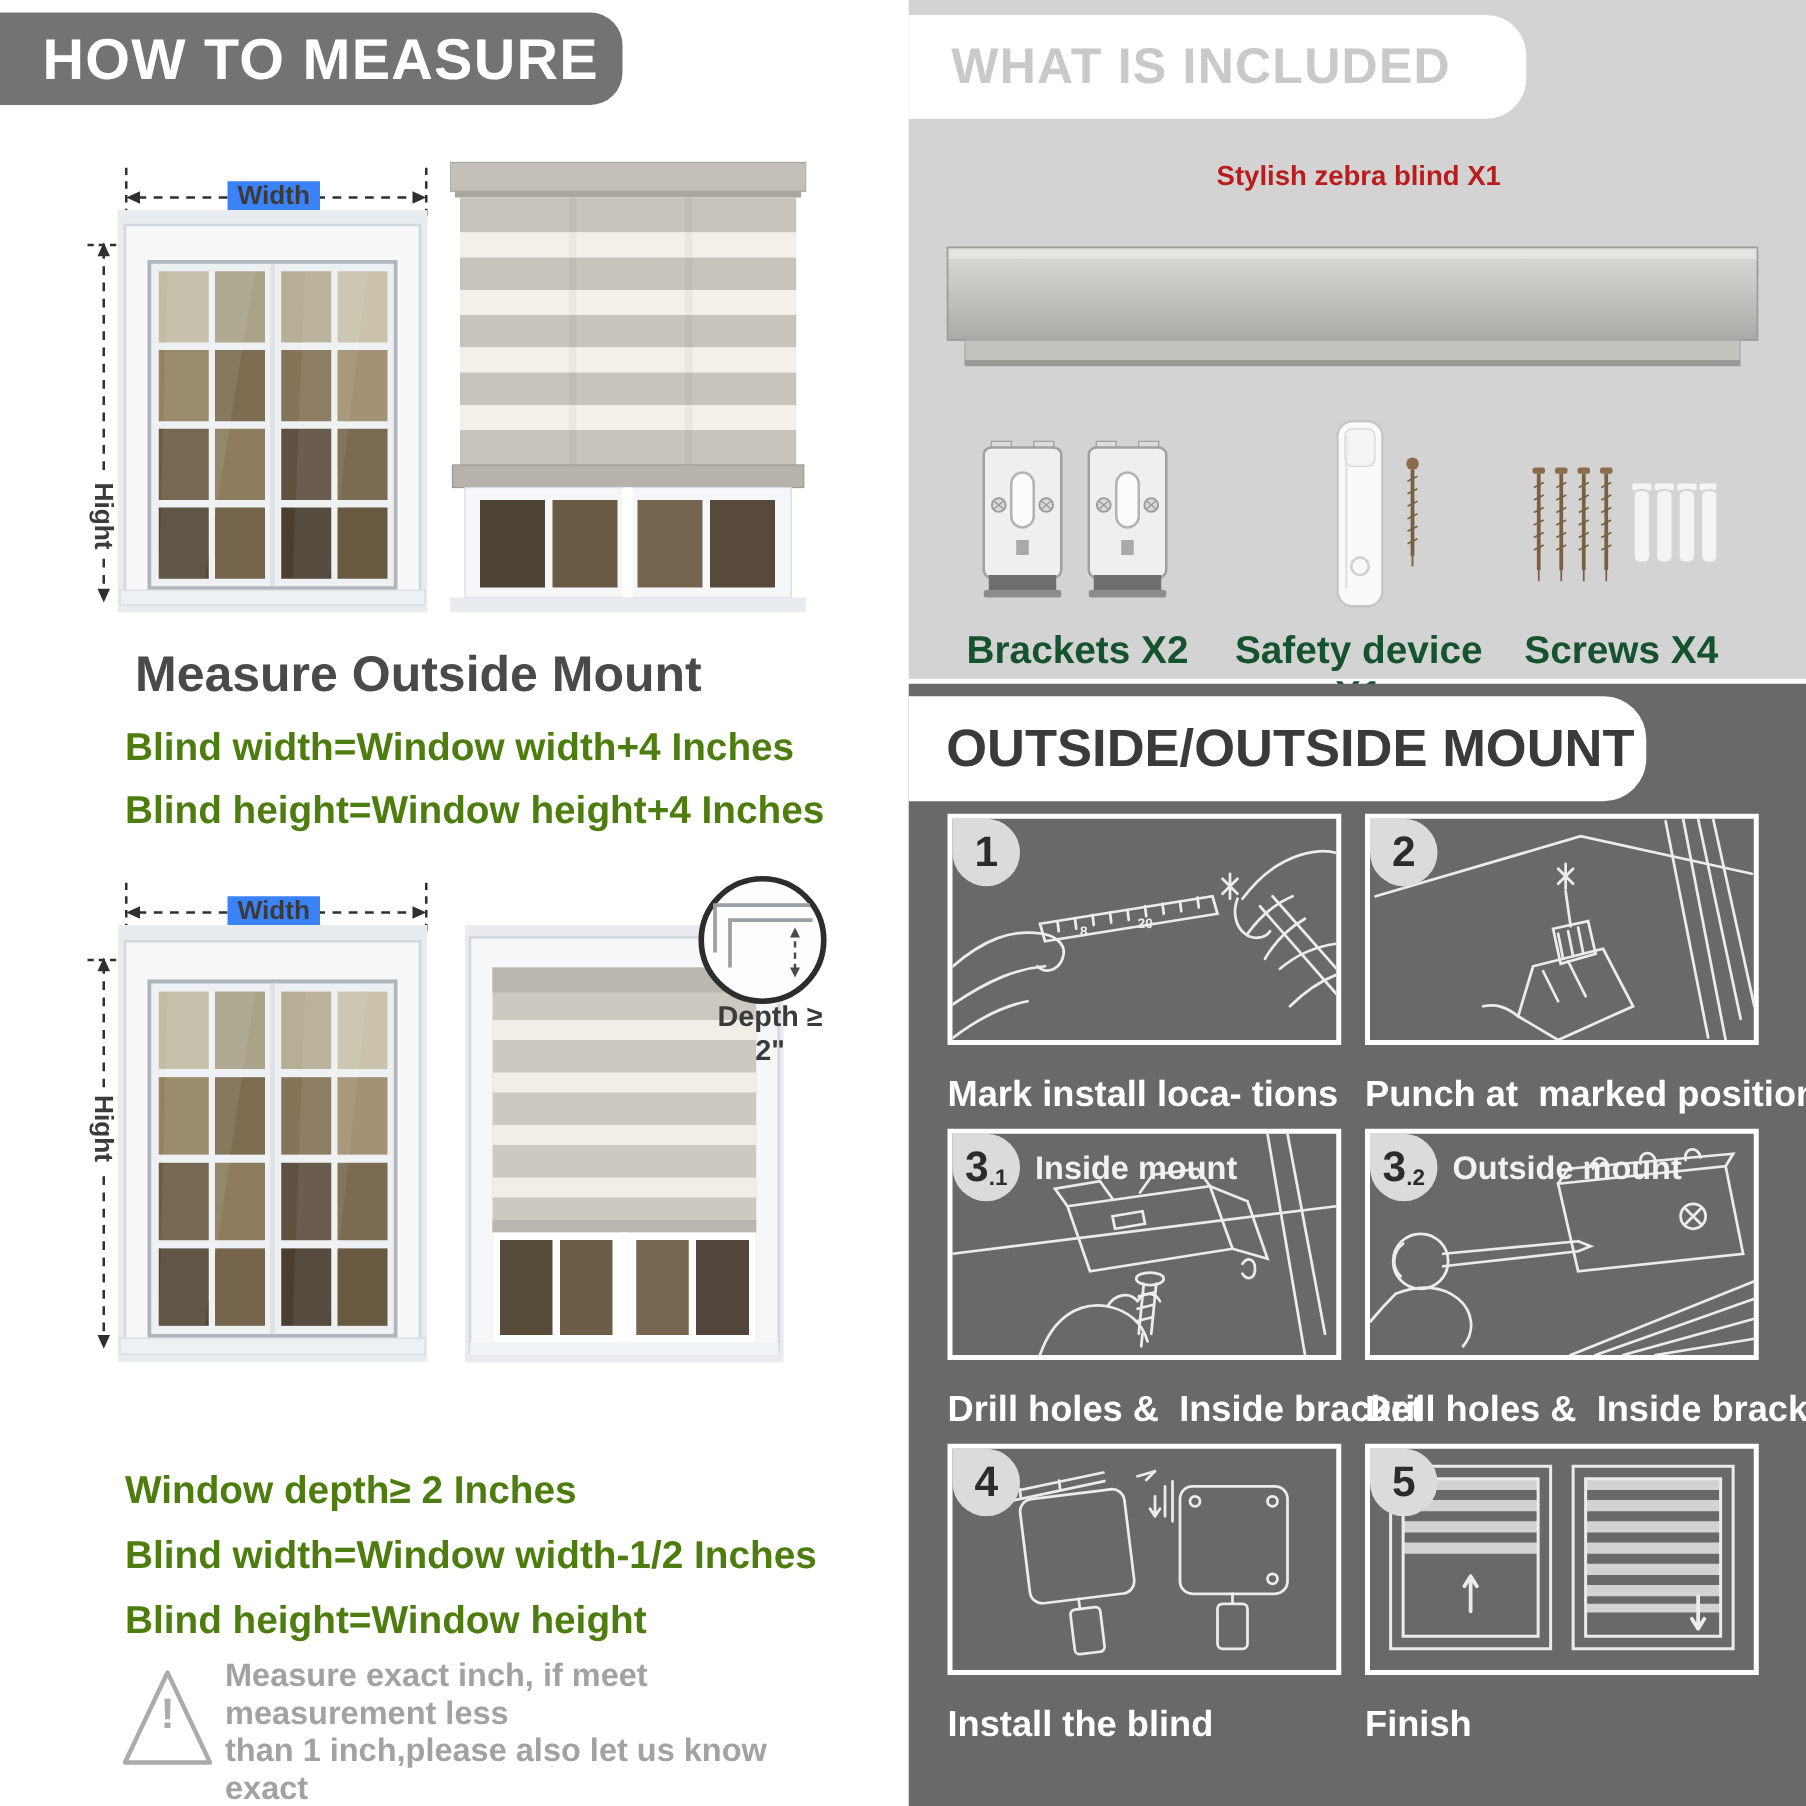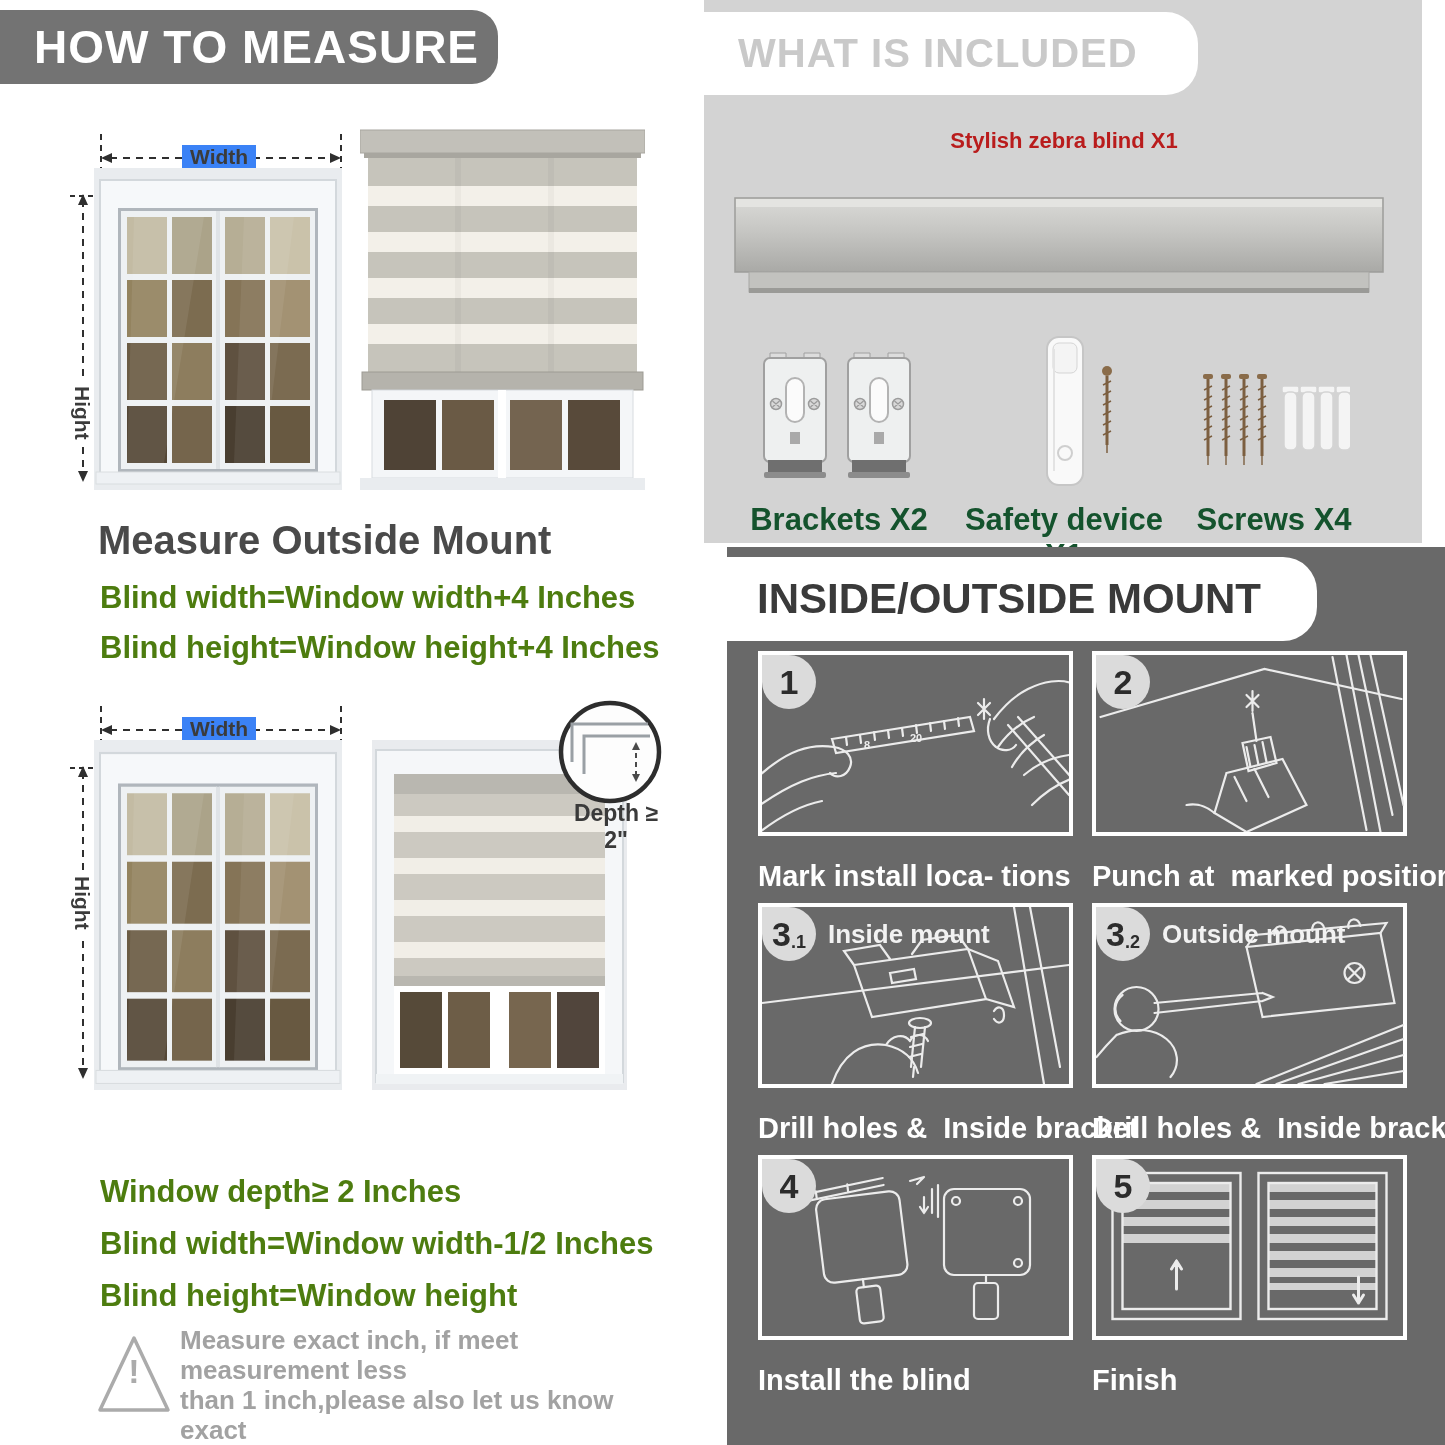--- a/index.html
+++ b/index.html
@@ -2,28 +2,28 @@
 <html><head>
 <meta charset="utf-8">
 <style>
   html,body{margin:0;padding:0;background:#fff;}
   .canvas{position:relative;width:1445px;height:1445px;background:#fff;overflow:hidden;
           font-family:"Liberation Sans",sans-serif;}
   .abs{position:absolute;}
   
   .banner-left{left:0;top:10px;width:498px;height:74px;background:#737373;border-radius:0 26px 26px 0;}
   .banner-left .txt{line-height:74px;padding-left:34px;font-size:46px;font-weight:700;color:#fff;letter-spacing:1px;}
-  .panel-top{left:704px;top:0;width:718px;height:543px;background:#d3d3d3;}
+  .panel-top{left:727px;top:0;width:718px;height:543px;background:#d3d3d3;}
   .inc-header{left:0;top:12px;width:494px;height:83px;background:#fff;border-radius:0 32px 32px 0;}
   .inc-header .txt{line-height:83px;padding-left:34px;font-size:40px;font-weight:700;color:#c9c9c9;letter-spacing:1px;}
   .panel-dark{left:727px;top:547px;width:718px;height:898px;background:#696969;}
   .mnt-header{left:0;top:10px;width:590px;height:84px;background:#fff;border-radius:0 34px 34px 0;}
   .mnt-header .txt{line-height:84px;padding-left:30px;font-size:42px;font-weight:700;color:#3a3a3a;}
   
-  .m-title{font-size:40px;font-weight:700;color:#4a4a4a;}
+  .m-title{font-size:40px;font-weight:700;color:#4a4a4a;margin-left:10px;}
   .m-line{font-size:31px;font-weight:700;color:#4d7c0f;}
   .warn-text{font-size:26px;font-weight:700;color:#a2a2a2;line-height:30px;white-space:pre-line;}
   .warn-mark{font-size:34px;font-weight:700;color:#ababab;text-align:center;}
   
   .wlabel{font-size:21px;font-weight:700;color:#3b3b3b;background:#3b82f6;padding:0 8px;}
   .hlabel{writing-mode:vertical-rl;font-size:21px;font-weight:700;color:#3b3b3b;background:#fff;padding:6px 0;}
   .dlabel{font-size:23px;font-weight:700;color:#3a3a3a;text-align:center;}
   
   .prod-label{font-size:22px;font-weight:700;color:#b91c1c;text-align:center;}
   .item-label{font-size:31px;font-weight:700;color:#14532d;text-align:center;}
@@ -292,21 +292,21 @@
       </g>
     </svg>
 
     <div class="abs item-label" style="left:40px;top:502px;width:190px">Brackets X2</div>
     <div class="abs item-label" style="left:255px;top:502px;width:210px">Safety device X1</div>
     <div class="abs item-label" style="left:490px;top:502px;width:160px">Screws X4</div>
   </div>
 
   <div class="abs panel-dark">
     <div class="abs mnt-header">
-      <div class="txt">INSIDE/OUTSIDE MOUNT</div>
+      <div class="txt">OUTSIDE/OUTSIDE MOUNT</div>
     </div>
 
     <div class="step" style="left:31px;top:104px">
       <div class="stepbox">
         <svg class="art" width="307" height="177" viewBox="0 0 307 177">
           <g stroke="#ececec" stroke-width="2.2" fill="none" stroke-linecap="round">
             <path d="M-2,120 C25,96 48,88 72,92 M-2,150 C30,128 52,120 74,118"></path>
             <path d="M72,92 C84,94 92,102 88,112 C84,122 74,124 68,118"></path>
             <path d="M-2,177 C20,160 40,150 60,146"></path>
             <path d="M70,84 L208,62 L212,76 L74,98 Z"></path>

